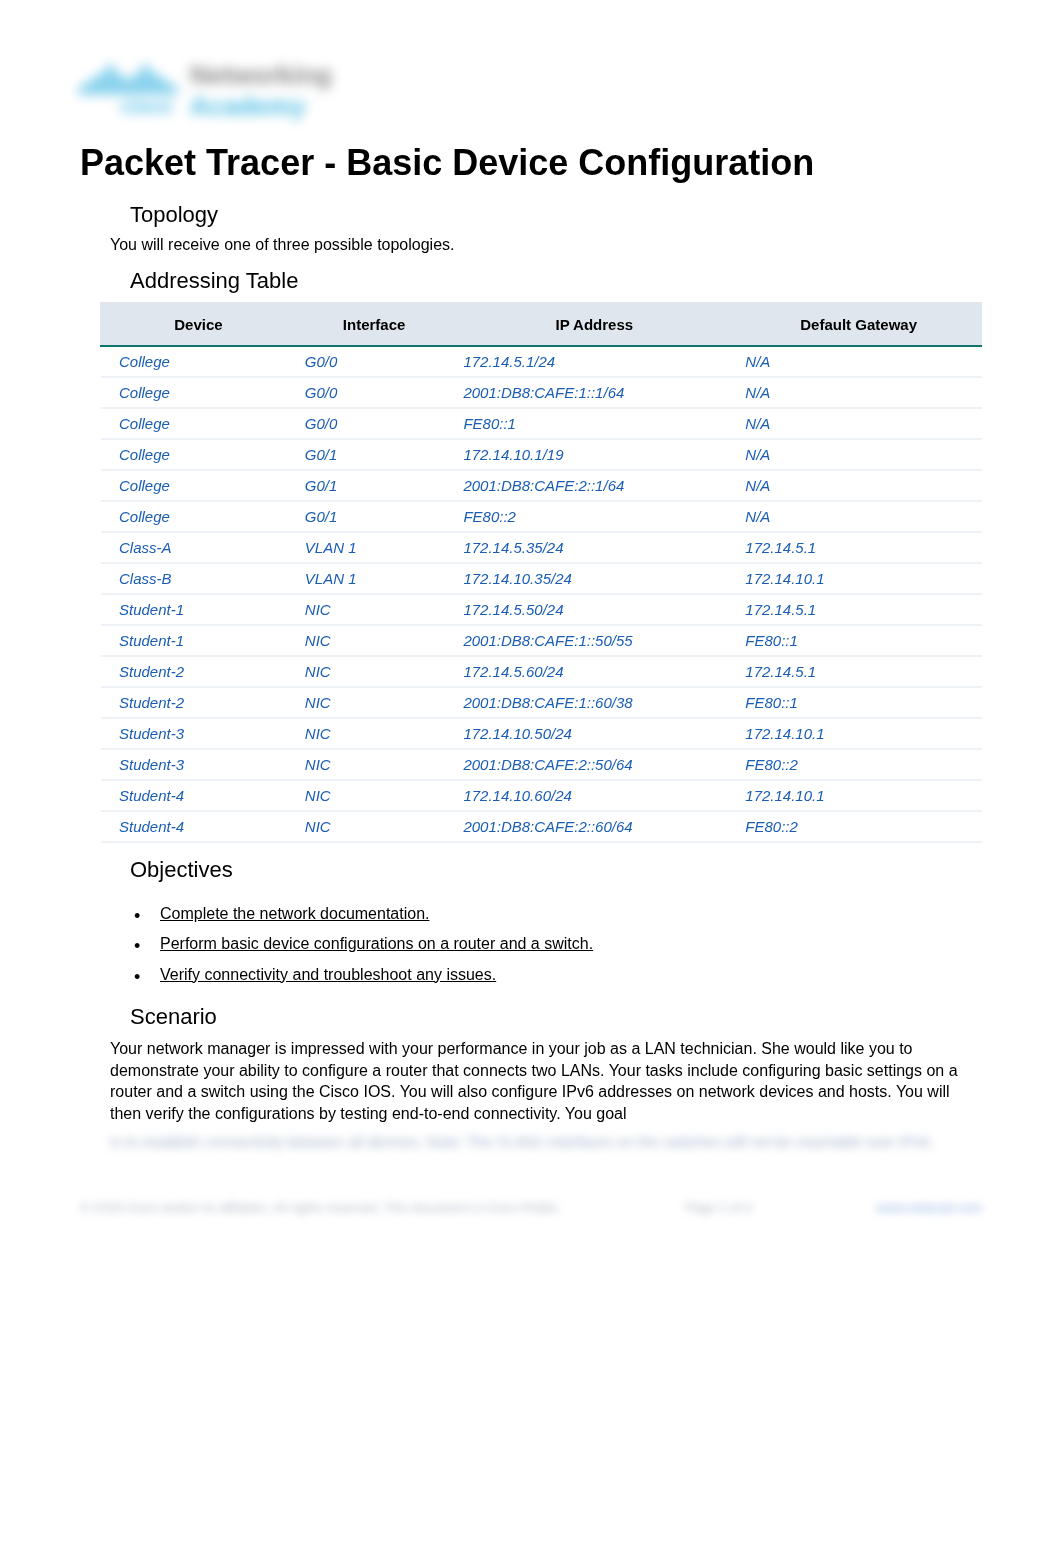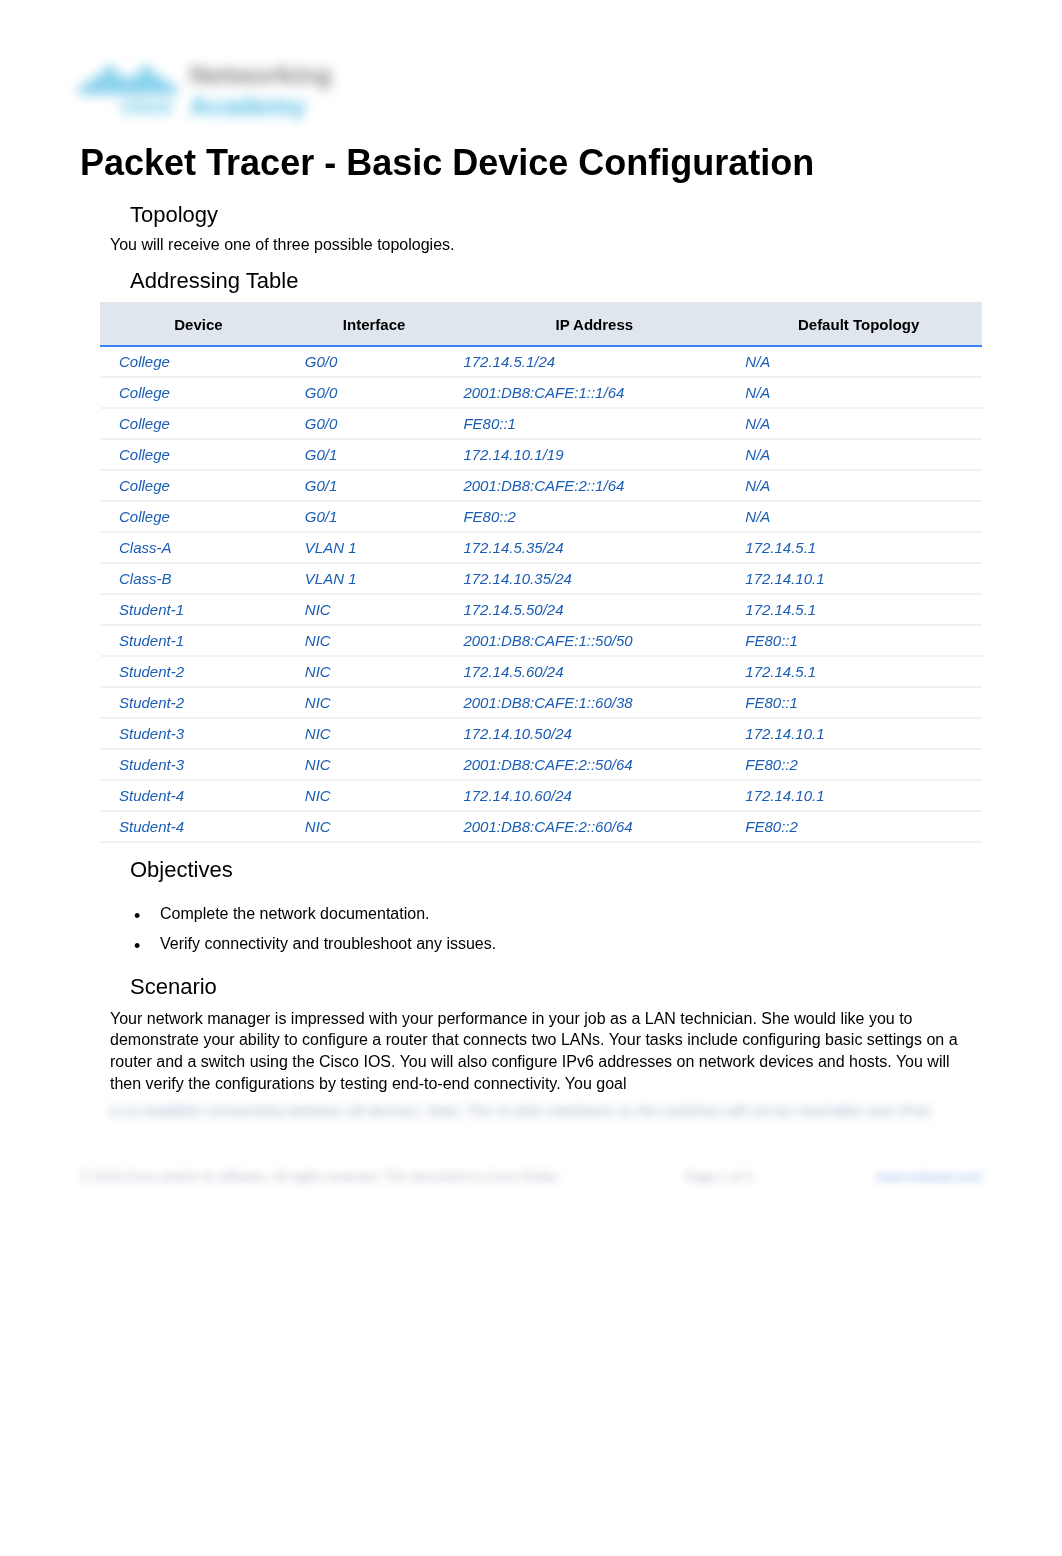--- a/index.html
+++ b/index.html
@@ -57,40 +57,41 @@
     font-size: 15px;
   }
   .addr-table thead tr {
     background: #dfe6ee;
   }
   .addr-table thead th {
     font-weight: bold;
     padding: 12px 10px;
     text-align: center;
     border-top: 2px solid #e2e6ec;
-    border-bottom: 2px solid #3b82f6;
+    border-bottom: 2px solid #0f766e;
   }
   .addr-table thead th:first-child {
     border-left: 2px solid #e2e6ec;
   }
   .addr-table tbody td {
     padding: 6px 10px;
     font-style: italic;
     color: #1a5db4;
     border-bottom: 2px solid #eef1f5;
   }
   .addr-table tbody tr td:first-child { padding-left: 18px; }
   .addr-table tbody tr td:nth-child(2) { }
   .addr-table tbody tr td:nth-child(3) { }
   .addr-table tbody tr td:last-child { }
 
   ul.objectives {
     list-style: none;
     margin-left: 54px;
     margin-top: 16px;
+    text-decoration: underline;
   }
   ul.objectives li {
     position: relative;
     padding-left: 26px;
     font-size: 16px;
     line-height: 1.9;
   }
   ul.objectives li::before {
     content: "•";
     position: absolute;
@@ -165,21 +166,21 @@
     <col style="width:22%">
     <col style="width:18%">
     <col style="width:32%">
     <col style="width:28%">
   </colgroup>
   <thead>
     <tr>
       <th>Device</th>
       <th>Interface</th>
       <th>IP Address</th>
-      <th>Default Topology</th>
+      <th>Default Gateway</th>
     </tr>
   </thead>
   <tbody id="addr-tbody">
       <tr>
         <td>College</td>
         <td>G0/0</td>
         <td>172.14.5.1/24</td>
         <td>N/A</td>
       </tr>
       <tr>
@@ -226,21 +227,21 @@
       </tr>
       <tr>
         <td>Student-1</td>
         <td>NIC</td>
         <td>172.14.5.50/24</td>
         <td>172.14.5.1</td>
       </tr>
       <tr>
         <td>Student-1</td>
         <td>NIC</td>
-        <td>2001:DB8:CAFE:1::50/50</td>
+        <td>2001:DB8:CAFE:1::50/55</td>
         <td>FE80::1</td>
       </tr>
       <tr>
         <td>Student-2</td>
         <td>NIC</td>
         <td>172.14.5.60/24</td>
         <td>172.14.5.1</td>
       </tr>
       <tr>
         <td>Student-2</td>
@@ -271,20 +272,21 @@
         <td>NIC</td>
         <td>2001:DB8:CAFE:2::60/64</td>
         <td>FE80::2</td>
       </tr>
     </tbody>
 </table>
 
 <h2 class="section-head">Objectives</h2>
 <ul class="objectives" id="objectives-list">
     <li>Complete the network documentation.</li>
+    <li>Perform basic device configurations on a router and a switch.</li>
     <li>Verify connectivity and troubleshoot any issues.</li>
   </ul>
 
 <h2 class="section-head">Scenario</h2>
 <p class="scenario-text">Your network manager is impressed with your performance in your job as a LAN technician. She would like you to demonstrate your ability to configure a router that connects two LANs. Your tasks include configuring basic settings on a router and a switch using the Cisco IOS. You will also configure IPv6 addresses on network devices and hosts. You will then verify the configurations by testing end-to-end connectivity. You goal</p>
 
 <div class="blur-block">is to establish connectivity between all devices.
 Note: The VLAN1 interfaces on the switches will not be reachable over IPv6.</div>
 
 <div class="footer">

